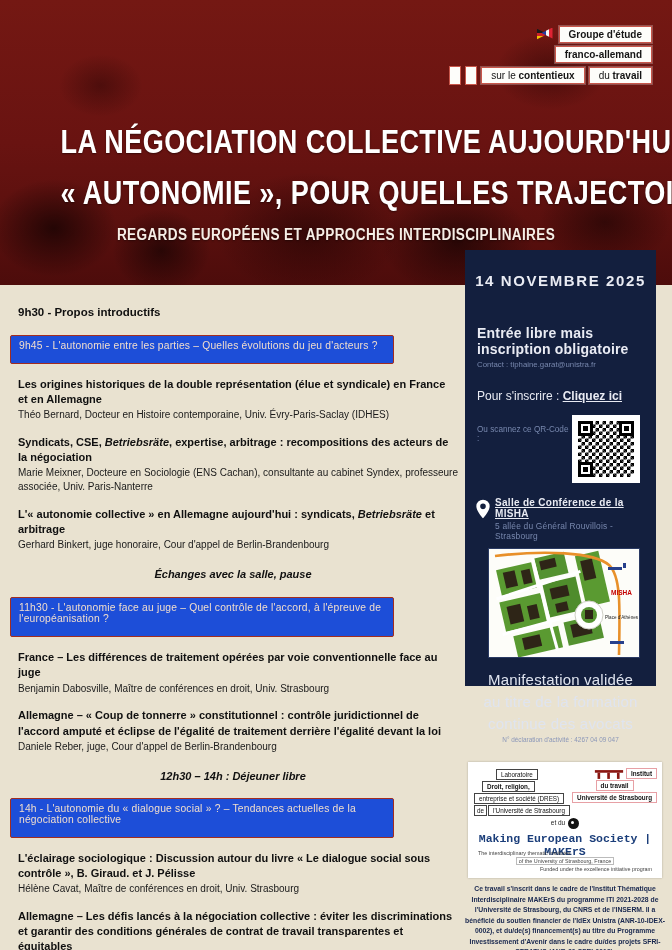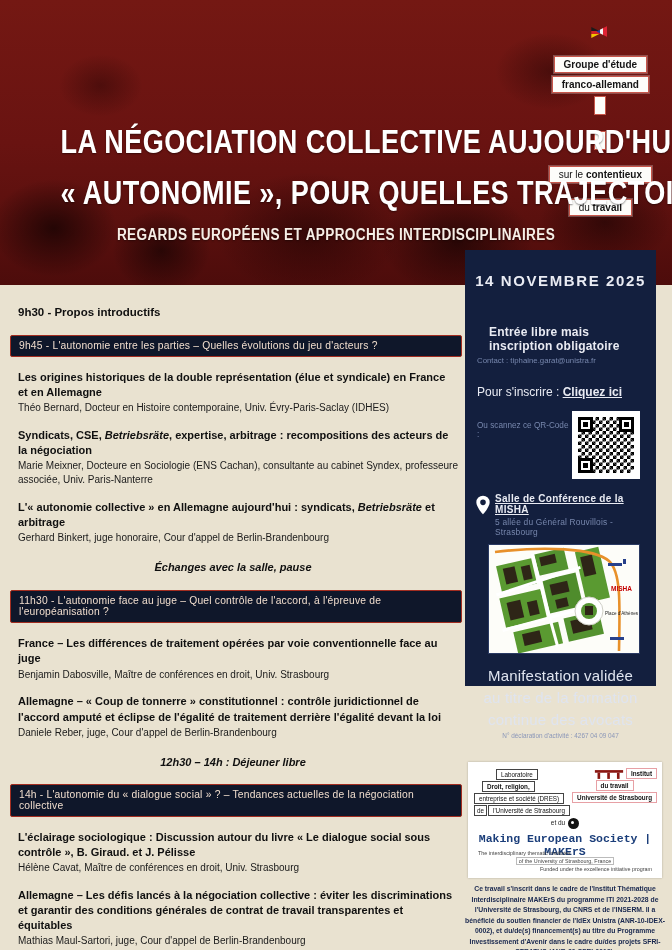--- a/index.html
+++ b/index.html
@@ -11,21 +11,21 @@
     background:
       radial-gradient(90px 70px at 8% 80%, rgba(8,0,0,.65), transparent 70%),
       radial-gradient(70px 60px at 24% 88%, rgba(12,1,1,.6), transparent 70%),
       radial-gradient(130px 85px at 46% 82%, rgba(25,2,2,.55), transparent 72%),
       radial-gradient(110px 75px at 68% 85%, rgba(10,1,1,.6), transparent 70%),
       radial-gradient(95px 65px at 90% 78%, rgba(18,2,2,.55), transparent 70%),
       radial-gradient(60px 45px at 15% 30%, rgba(30,3,3,.4), transparent 70%),
       radial-gradient(80px 55px at 82% 25%, rgba(28,3,3,.45), transparent 70%),
       linear-gradient(180deg,#741813 0%,#691311 50%,#5a100e 78%,#4d0c0b 100%);}
   .badges{position:absolute;top:26px;right:20px;text-align:right;}
-  .badge-row{display:flex;justify-content:flex-end;align-items:center;margin-bottom:3px;gap:16px;flex-direction:column;}
+  .badge-row{display:flex;justify-content:flex-end;align-items:center;margin-bottom:3px;gap:4px;}
   .badge{background:#fdfdfa;border:1px solid #c8564a;color:#141414;font-size:10px;
          padding:2px 9px;white-space:nowrap;box-shadow:0 0 0 1px rgba(255,255,255,.25);}
   .badge b{font-weight:700;}
   .fg-logo{position:relative;width:16px;height:14px;margin-right:2px;}
   .fg-logo .de{position:absolute;left:0;top:1px;width:11px;height:11px;
       background:linear-gradient(180deg,#1a1a1a 34%,#cf2027 34% 67%,#f3c300 67%);
       clip-path:polygon(0 0,100% 50%,0 100%);}
   .fg-logo .fr{position:absolute;right:0;top:0;width:11px;height:11px;
       background:linear-gradient(90deg,#24399b 34%,#f5f5f5 34% 67%,#df2333 67%);
       clip-path:polygon(100% 0,0 50%,100% 100%);}
@@ -34,36 +34,36 @@
   .title-line{display:block;font-weight:700;font-size:33px;line-height:1.55;letter-spacing:.5px;
       transform:scaleX(.82);transform-origin:50% 50%;white-space:nowrap;
       text-shadow:0 1px 2px rgba(0,0,0,.45);}
   .subtitle{display:block;font-weight:700;font-size:16px;margin-top:8px;letter-spacing:.4px;
       transform:scaleX(.85);transform-origin:50% 50%;white-space:nowrap;color:#f6eee6;
       text-shadow:0 1px 2px rgba(0,0,0,.4);}
 
   
   .left-col{position:absolute;left:18px;top:296px;width:440px;color:#101010;}
   .time-line{font-weight:700;font-size:11.5px;margin:10px 0 0 0;}
-  .banner{margin:17px 0 0 -8px;width:452px;box-sizing:border-box;background:#0f172a;
+  .banner{margin:17px 0 0 -8px;width:384px;box-sizing:border-box;background:#1d4ed8;
       border:1px solid #a22d20;border-radius:2px;color:#f0ddcd;font-size:10.3px;
-      padding:4px 8px 5px 8px;letter-spacing:.2px;}
+      padding:4px 8px 12px 8px;letter-spacing:.2px;}
   .talk{margin-top:13px;}
   .talk-title{font-weight:700;font-size:11px;line-height:1.38;}
   .speaker{font-size:10px;line-height:1.38;margin-top:1px;color:#1a1a1a;}
   .speaker.justify{text-align:justify;}
   .note{font-style:italic;font-weight:700;font-size:11px;text-align:center;margin-top:16px;width:430px;}
 
   
   .panel{position:absolute;left:465px;top:250px;width:191px;height:436px;background:#131f3e;
       color:#e9ebf3;box-sizing:border-box;}
   .panel-title{margin-top:20px;text-align:center;font-size:12.5px;font-weight:600;
       letter-spacing:2.2px;white-space:nowrap;}
   .panel-date{margin-top:22px;text-align:center;font-size:15px;font-weight:700;letter-spacing:1.6px;white-space:nowrap;}
-  .panel-entry{margin:36px 10px 0 24px;font-size:12px;font-weight:700;letter-spacing:.2px;}
+  .panel-entry{margin:36px 10px 0 12px;font-size:14px;font-weight:700;letter-spacing:.2px;}
   .panel-contact{margin:3px 10px 0 12px;font-size:7.8px;color:#7787ad;}
   .panel-register{margin:20px 10px 0 12px;font-size:12px;font-weight:300;}
   .panel-register b{font-weight:700;text-decoration:underline;cursor:pointer;}
   .qr-row{display:flex;margin:12px 10px 0 12px;align-items:flex-start;}
   .qr-label{font-size:8.2px;color:#7787ad;margin-top:10px;flex:1;}
   .qr{position:relative;width:68px;height:68px;background:#fff;flex:0 0 auto;margin-right:6px;
       box-sizing:border-box;padding:6px;}
   .qr-grid{position:relative;width:56px;height:56px;
       background-image:linear-gradient(45deg,#000 25%,transparent 25%,transparent 75%,#000 75%),
                        linear-gradient(45deg,#000 25%,transparent 25%,transparent 75%,#000 75%);

